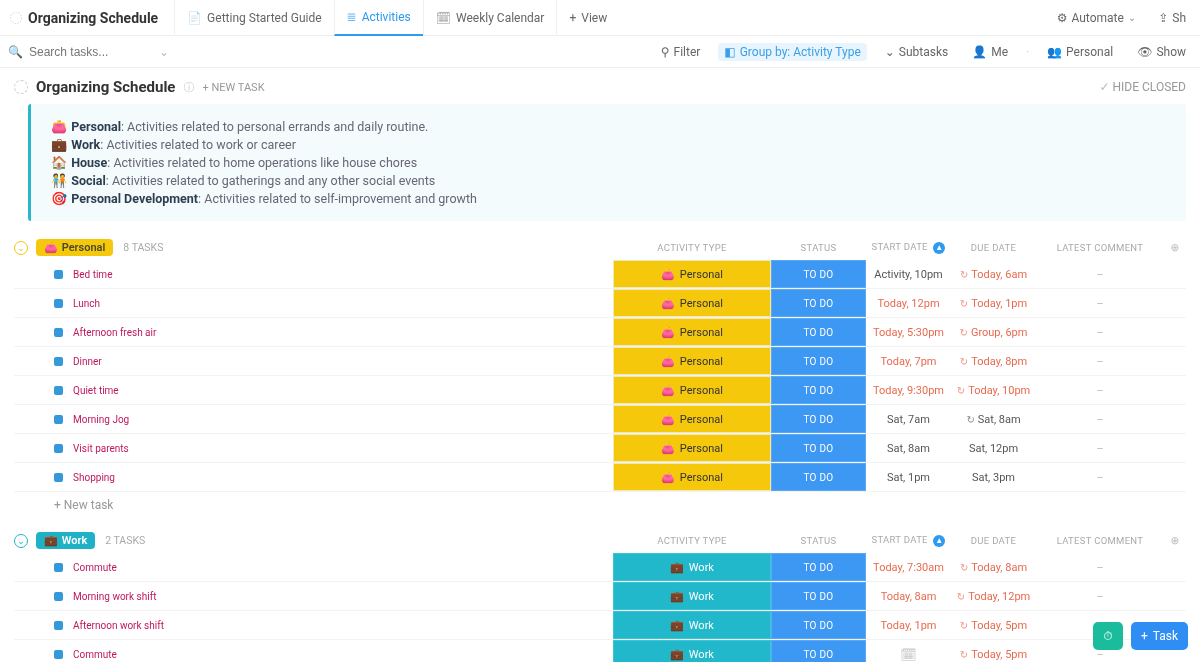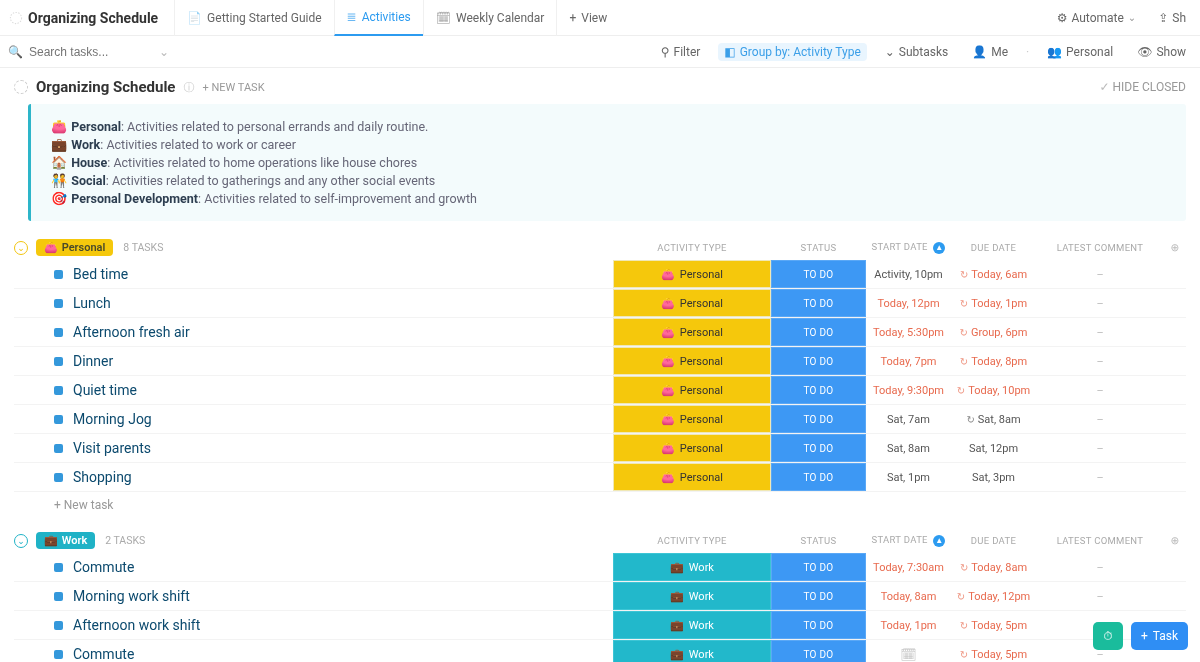--- a/index.html
+++ b/index.html
@@ -83,21 +83,21 @@
   .colh.date1{width:85px;}
   .colh.date2{width:85px;}
   .colh.comment{width:128px;}
   .sort-dot{display:inline-flex;width:12px;height:12px;border-radius:50%;background:#2c9bf0;color:#fff;font-size:8px;align-items:center;justify-content:center;margin-left:3px;}
   .plus-col{width:22px;color:#bbb;text-align:center;cursor:pointer;}
 
   
   .task-row{display:flex;align-items:stretch;height:29px;border-bottom:1px solid #f3f3f3;}
   .row-left{display:flex;align-items:center;flex:1;padding-left:40px;gap:10px;min-width:0;}
   .sq{width:9px;height:9px;background:#3498db;border-radius:2px;flex-shrink:0;}
-  .task-name{font-size:14px;color:#0c4a6e;}
+  .task-name{font-size:10px;color:#be185d;}
   .cell{display:flex;align-items:center;justify-content:center;font-size:11px;}
   .cell.type{width:158px;color:#333;border:1px solid #f0e8b5;gap:5px;}
   .cell.type.personal{background:#f5c80c;}
   .cell.type.work{background:#22b8cb;color:#fff;border-color:#3cc5d5;}
   .cell.status{width:95px;background:#3d98f4;color:#fff;font-size:10px;letter-spacing:.3px;border:1px solid #5aa8f6;}
   .cell.date1{width:85px;color:#555;font-size:11px;}
   .cell.date1.red{color:#e86a4e;}
   .cell.date2{width:85px;color:#555;font-size:11px;}
   .cell.date2.red{color:#e86a4e;}
   .recur-ico{font-size:10px;opacity:.7;margin-right:3px;}

